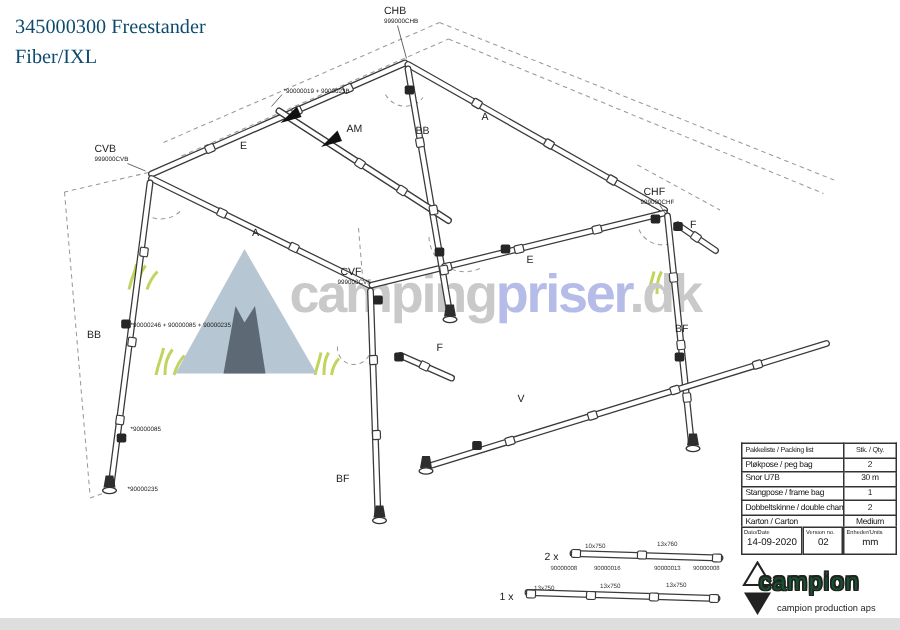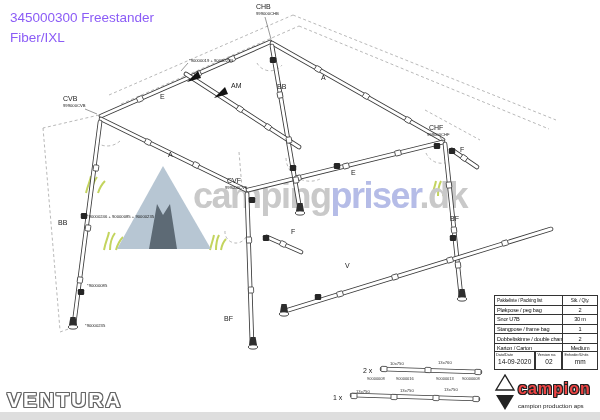--- a/index.html
+++ b/index.html
@@ -1,40 +1,40 @@
 <!DOCTYPE html>
 <html><head>
 <meta charset="utf-8">
 <style>
   html,body{margin:0;padding:0;}
   body{width:600px;height:420px;background:#fff;font-family:"Liberation Sans",sans-serif;position:relative;overflow:hidden;}
   .page{position:absolute;inset:0;background:#ffffff;}
   svg{position:absolute;left:0;top:0;font-family:"Liberation Sans",sans-serif;}
-  .title{position:absolute;left:10px;top:8px;font-size:13.5px;line-height:1.5;color:#8b5cf6;}
+  .title{position:absolute;left:10px;top:8px;font-size:13.5px;line-height:1.5;color:#0c4a6e;font-family:Liberation Serif, serif;}
   .wm-text{font-weight:bold;letter-spacing:-1.5px;}
   .lbl{font-size:7px;fill:#1a1a1a;}
   .part{font-size:4.2px;fill:#1a1a1a;}
   .note{font-size:4.2px;fill:#1a1a1a;}
   .qtylbl{font-size:7px;fill:#1a1a1a;}
   .dim{font-size:4.2px;fill:#333;}
   .pnum{font-size:4px;fill:#333;}
   .replacement{position:absolute;left:11px;top:359px;font-size:9.5px;line-height:1.4;color:#111;}
   .ventura{position:absolute;left:7px;top:388px;font-size:21px;font-weight:bold;letter-spacing:2px;color:#fff;
      text-shadow:-1px -1px 0 #666,0 -1px 0 #666,1px -1px 0 #666,-1px 0 0 #666,1px 0 0 #666,-1px 1px 0 #666,0 1px 0 #666,1px 1px 0 #666;}
   .ptable{position:absolute;left:494px;top:295px;width:104px;}
   .ptable table{border-collapse:collapse;width:104px;table-layout:fixed;}
   .ptable td{border:0.8px solid #333;font-size:5.6px;letter-spacing:-0.2px;height:8.6px;padding:0 2px;white-space:nowrap;overflow:hidden;color:#111;}
   .ptable td.q{width:30px;text-align:center;}
   .ptable tr.hdr td{font-size:4.8px;color:#222;}
   .inforow{position:absolute;left:494px;top:351px;width:104px;display:flex;}
   .ibox{border:0.8px solid #333;height:17px;position:relative;background:#fff;}
   .ibox .il{position:absolute;left:1px;top:0.5px;font-size:3.8px;color:#222;white-space:nowrap;}
   .ibox .iv{position:absolute;left:0;right:0;top:6px;text-align:center;font-size:6.5px;color:#111;}
   .campion{position:absolute;left:494px;top:374px;width:110px;height:42px;}
-  .campion .cname{position:absolute;left:24px;top:6px;font-size:16px;font-weight:bold;letter-spacing:1px;color:#ef4444;
+  .campion .cname{position:absolute;left:12px;top:6px;font-size:16px;font-weight:normal;letter-spacing:1px;color:#14532d;
      text-shadow:-1px -1px 0 #222,0 -1px 0 #222,1px -1px 0 #222,-1px 0 0 #222,1px 0 0 #222,-1px 1px 0 #222,0 1px 0 #222,1px 1px 0 #222;}
   .campion .csub{position:absolute;left:24px;top:28px;font-size:6.2px;color:#222;white-space:nowrap;}
   .bottomstrip{position:absolute;left:0;top:412px;width:600px;height:8px;background:#dedede;}
 </style>
 </head>
 <body>
 
 <div class="page">
 
   <svg id="frame-svg" width="600" height="420" viewBox="0 0 600 420">
@@ -217,21 +217,20 @@
       <text x="444" y="391" class="dim">13x750</text>
     </g>
   </svg>
 
   <div class="title">
     <div>345000300 Freestander</div>
     <div>Fiber/IXL</div>
   </div>
 
 
-  <div class="ventura">VENTURA</div>
 
   <div class="ptable">
     <table>
       <tbody>
           <tr class="hdr">
         <td>Pakkeliste / Packing list</td>
         <td class="q">Stk. / Qty.</td>
       </tr>
       <tr>
         <td>Pløkpose / peg bag</td>

